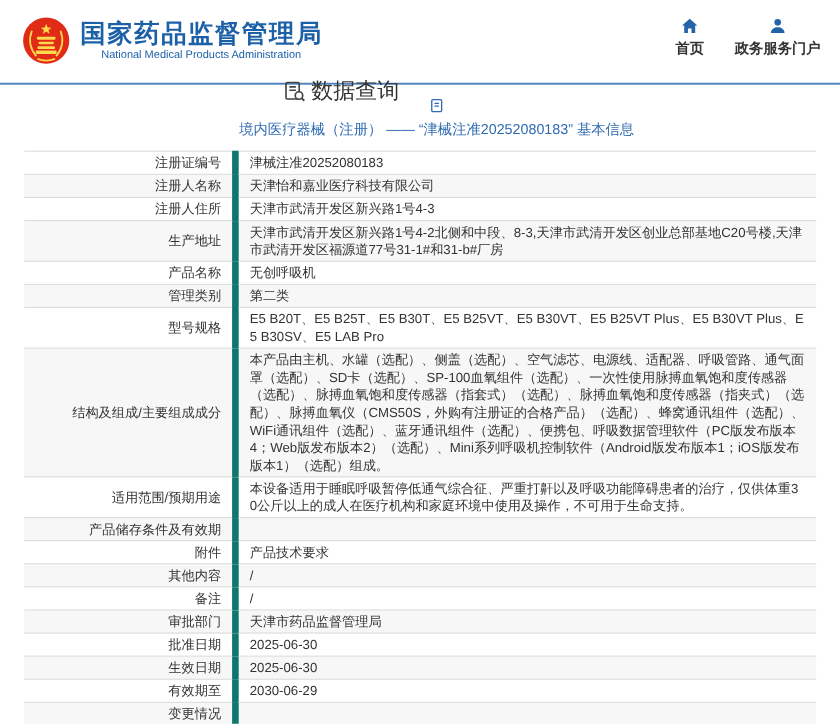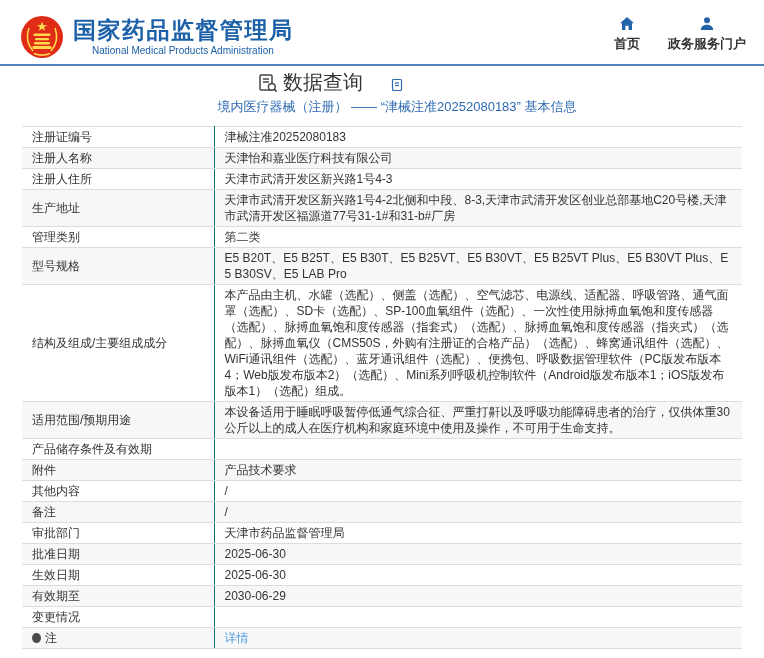--- a/index.html
+++ b/index.html
@@ -5,39 +5,39 @@
 <style>
   * { box-sizing: border-box; }
   html,body { margin:0; padding:0; }
   body {
     width:764px; height:658px; overflow:hidden;
     background:#ffffff;
     font-family:"Liberation Sans","DejaVu Sans",sans-serif;
     color:#333;
   }
   
-  .site-header { position:relative; height:64px; background:#fff; }
+  .site-header { position:relative; height:75px; background:#fff; }
   .brand { position:absolute; left:20px; top:15px; display:flex; align-items:center; gap:9px; text-decoration:none; }
   .emblem svg { width:44px; height:44px; display:block; }
   .brand-cn { font-size:23px; font-weight:bold; color:#1c60a8; letter-spacing:1.5px; line-height:1.1; }
   .brand-en { font-size:10px; color:#1c60a8; margin-top:2px;padding-left:19px; }
   .data-query { position:absolute; left:258px; top:28px; display:flex; align-items:center; gap:5px;
                 font-size:20px; color:#333; cursor:pointer; text-decoration:none;margin-top:41px; }
   .top-nav { position:absolute; right:18px; top:16px; display:flex; gap:28px;font-weight:bold; }
   .nav-item { display:flex; flex-direction:column; align-items:center; gap:3px;
               font-size:13px; color:#333; text-decoration:none; cursor:pointer; }
   .blue-rule { height:2px; background:#4f84bd; }
   
   .breadcrumb { display:flex; align-items:center; gap:6px; padding:12px 0 10px 30px;
                 font-size:13px; color:#2f6bb3;flex-direction:column; }
   
   table.info-table { border-collapse:collapse; table-layout:fixed; width:720px; margin:0 22px;
                      font-size:12px; line-height:16px; color:#333; border-top:1px solid #dcdcdc; }
-  .info-table th { width:192px; text-align:left; font-weight:normal;
-                   border-right:1px solid #0f766e; }
+  .info-table th { width:192px; text-align:right; font-weight:normal;
+                   border-right:6px solid #0f766e; }
   .info-table th, .info-table td { border-bottom:1px solid #dcdcdc; padding:2px 10px;
                                    vertical-align:middle; word-break:break-all; }
   .info-table tr:nth-child(even) { background:#f7f7f7; }
   .info-table a.link { color:#4d9be0; text-decoration:none; cursor:pointer; }
   .balloon { position:relative; display:inline-block; width:9px; height:10px; margin-right:4px;
              background:#4a4a4a; border-radius:50%; vertical-align:-1px; }
   .balloon::after { content:""; position:absolute; left:0; bottom:-3px;
                     border:3px solid transparent; border-top-color:#4a4a4a; transform:rotate(35deg); }
 </style>
 </head>
@@ -119,20 +119,24 @@
       </tr>
       <tr>
         <th>注册人住所</th>
         <td>天津市武清开发区新兴路1号4-3</td>
       </tr>
       <tr>
         <th>生产地址</th>
         <td>天津市武清开发区新兴路1号4-2北侧和中段、8-3,天津市武清开发区创业总部基地C20号楼,天津市武清开发区福源道77号31-1#和31-b#厂房</td>
       </tr>
       <tr>
+        <th>产品名称</th>
+        <td>无创呼吸机</td>
+      </tr>
+      <tr>
         <th>管理类别</th>
         <td>第二类</td>
       </tr>
       <tr>
         <th>型号规格</th>
         <td>E5 B20T、E5 B25T、E5 B30T、E5 B25VT、E5 B30VT、E5 B25VT Plus、E5 B30VT Plus、E5 B30SV、E5 LAB Pro</td>
       </tr>
       <tr>
         <th>结构及组成/主要组成成分</th>
         <td>本产品由主机、水罐（选配）、侧盖（选配）、空气滤芯、电源线、适配器、呼吸管路、通气面罩（选配）、SD卡（选配）、SP-100血氧组件（选配）、一次性使用脉搏血氧饱和度传感器（选配）、脉搏血氧饱和度传感器（指套式）（选配）、脉搏血氧饱和度传感器（指夹式）（选配）、脉搏血氧仪（CMS50S，外购有注册证的合格产品）（选配）、蜂窝通讯组件（选配）、WiFi通讯组件（选配）、蓝牙通讯组件（选配）、便携包、呼吸数据管理软件（PC版发布版本4；Web版发布版本2）（选配）、Mini系列呼吸机控制软件（Android版发布版本1；iOS版发布版本1）（选配）组成。</td>

